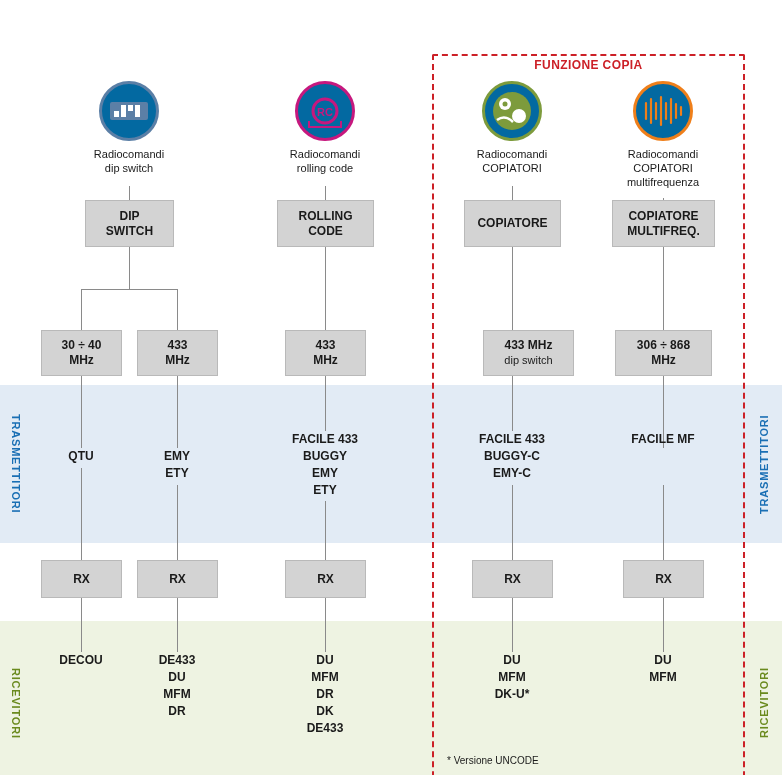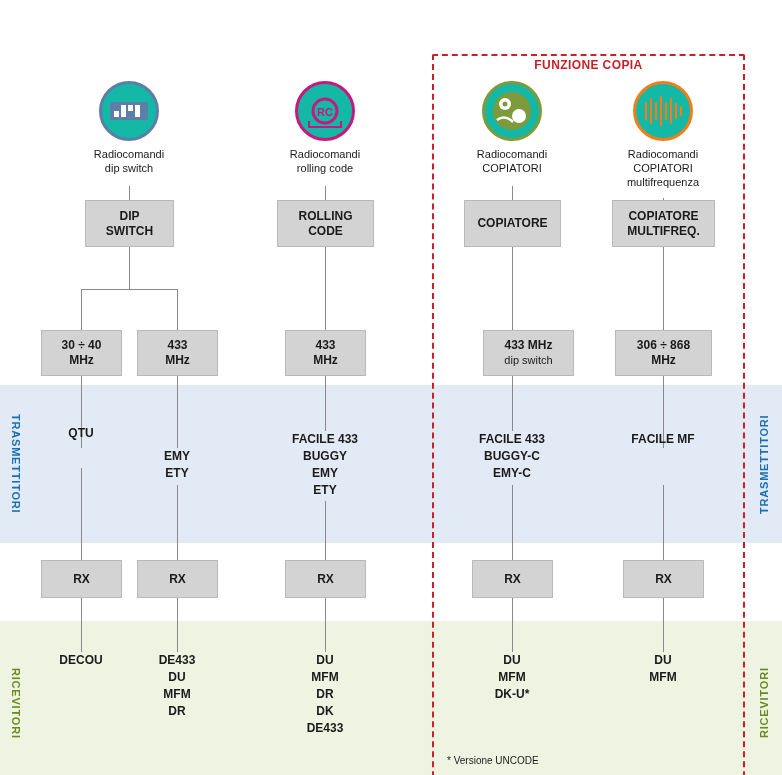--- a/index.html
+++ b/index.html
@@ -82,21 +82,21 @@
     background: #8a8a8a;
   }
 
   
   .icon-circle {
     position: absolute;
     width: 60px;
     height: 60px;
     border-radius: 50%;
     border: 3px solid #000;
-    background: #14b8a6;
+    background: #0369a1;
     display: flex;
     align-items: center;
     justify-content: center;
   }
   .ic-blue   { border-color: #5b7fa6; }
   .ic-pink   { border-color: #c6187e; }
   .ic-green  { border-color: #7d9b3c; }
   .ic-orange { border-color: #ef7f1a; }
 
   .col-caption {
@@ -194,21 +194,21 @@
     <span>MHz</span>
   </div>
   <div class="gbox" style="left:137px; top:282px; width:81px; height:46px; flex-direction:column;">
     <span>433</span>
     <span>MHz</span>
   </div>
 
   <div class="vline" style="left:81px; top:328px; height:72px;"></div>
   <div class="vline" style="left:177px; top:328px; height:72px;"></div>
 
-  <div class="txt-block" style="left:1px; top:377px;">
+  <div class="txt-block" style="left:1px; top:400px;">
     <div>QTU</div>
   </div>
   <div class="txt-block" style="left:97px; top:400px;">
     <div>EMY</div>
     <div>ETY</div>
   </div>
 
   <div class="vline" style="left:81px; top:420px; height:92px;"></div>
   <div class="vline" style="left:177px; top:437px; height:75px;"></div>
 

